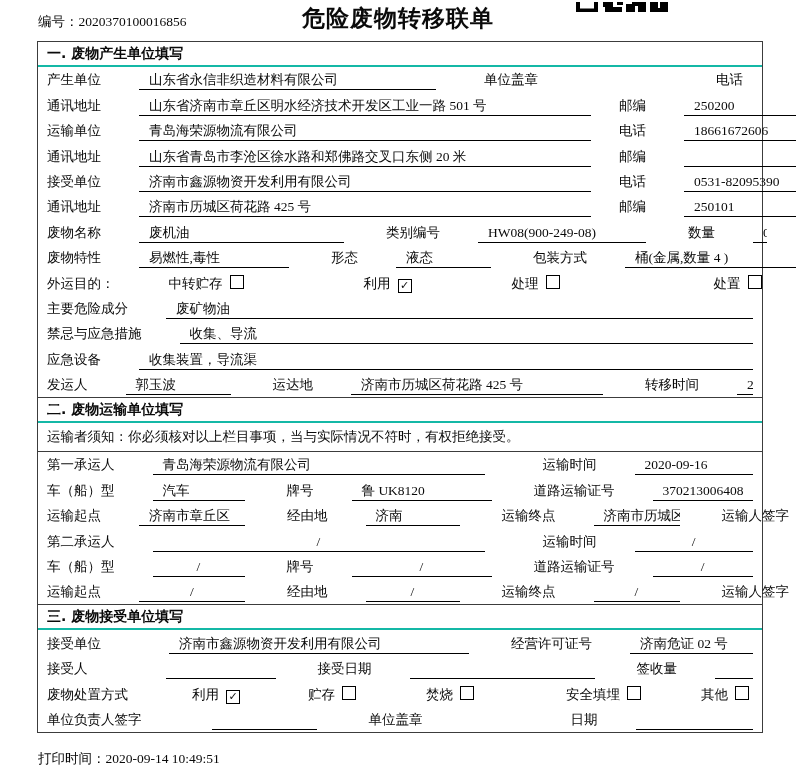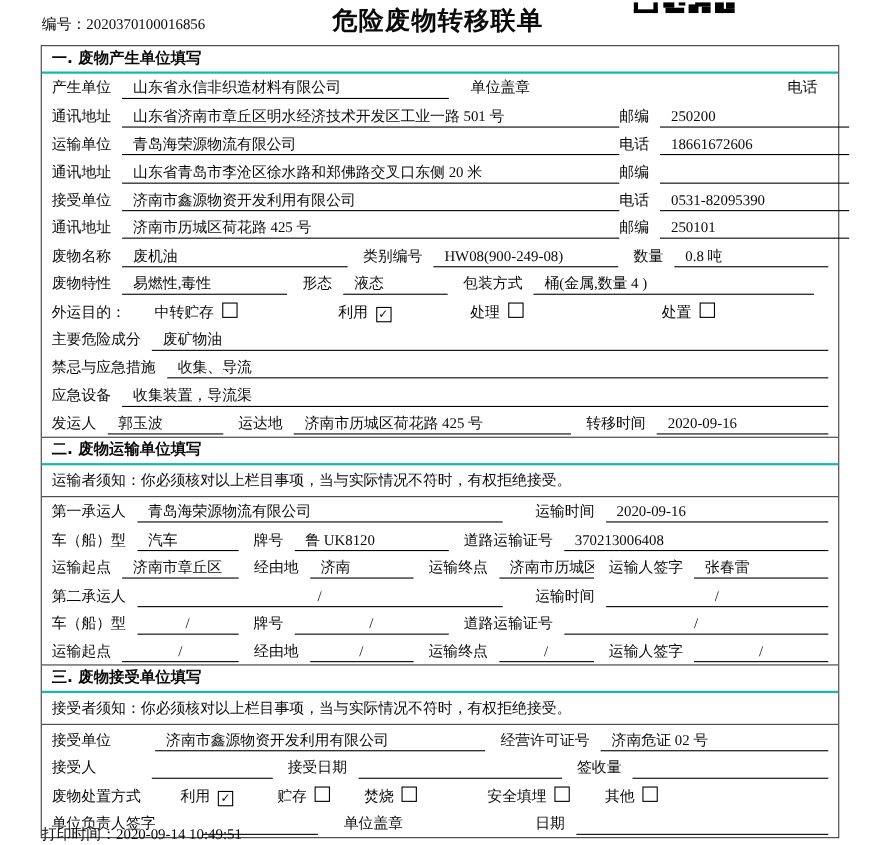--- a/index.html
+++ b/index.html
@@ -8,21 +8,21 @@
   .doc-header{position:relative;height:40px;}
   .serial{position:absolute;left:38px;top:13px;white-space:nowrap;}
   .doc-title{position:absolute;left:0;right:0;top:3px;margin:0;text-align:center;
         font-family:"DejaVu Sans","Liberation Sans",sans-serif;font-size:23px;font-weight:bold;letter-spacing:1px;}
   .qr-frag{position:absolute;left:576px;top:0;width:92px;height:10px;}
   .form-table{position:absolute;left:37px;top:41px;width:726px;border:1px solid #3c3c3c;background:#fff;box-sizing:border-box;}
   .sec-header{height:23px;line-height:23px;padding:0 9px;font-weight:bold;
         font-family:"DejaVu Sans","Liberation Sans",sans-serif;font-size:14px;border-bottom:2px solid #14b8a6;}
   .sec-header.mid{border-top:1px solid #3c3c3c;}
   .notice{height:28px;line-height:28px;padding:0 9px;border-bottom:1px solid #3c3c3c;white-space:nowrap;}
-  .row{display:flex;align-items:flex-end;padding:0 9px 2px 9px;height:25.4px;box-sizing:border-box;}
+  .row{display:flex;align-items:flex-end;padding:0 9px 2px 9px;height:25.4px;box-sizing:border-box;gap:28px;}
   .lbl{white-space:nowrap;margin-right:10px;height:21px;line-height:21px;flex:none;}
   .lbl.ml{margin-left:14px;}
   .u{border-bottom:1px solid #000;padding:0 4px 16px 10px;white-space:nowrap;overflow:hidden;
      height:21px;line-height:21px;box-sizing:border-box;flex:none;}
   .u.c{text-align:center;padding:0 4px;}
   .grow{flex:1 1 auto;}
   .mla{margin-left:auto;}
   .opt{white-space:nowrap;height:21px;line-height:21px;flex:none;}
   .cbx{display:inline-block;width:12px;height:12px;border:1px solid #000;line-height:12px;text-align:center;
        font-size:11px;vertical-align:-1px;margin-left:7px;font-family:"DejaVu Sans",sans-serif;box-sizing:content-box;}
@@ -201,21 +201,20 @@
       <span class="u c" style="width:106px">/</span>
       <span class="lbl ml">经由地</span>
       <span class="u c" style="width:94px">/</span>
       <span class="lbl ml">运输终点</span>
       <span class="u c" style="width:86px">/</span>
       <span class="lbl ml">运输人签字</span>
       <span class="u c grow">/</span>
     </div>
 
     <div class="sec-header mid">三. 废物接受单位填写</div>
-    <div class="notice">接受者须知：你必须核对以上栏目事项，当与实际情况不符时，有权拒绝接受。</div>
 
     <div class="row">
       <span class="lbl">接受单位</span>
       <span class="u" style="width:300px;margin-left:30px">济南市鑫源物资开发利用有限公司</span>
       <span class="lbl ml">经营许可证号</span>
       <span class="u grow">济南危证 02 号</span>
     </div>
 
     <div class="row">
       <span class="lbl">接受人</span>
@@ -223,21 +222,21 @@
       <span class="lbl ml">接受日期</span>
       <span class="u" style="width:185px"></span>
       <span class="lbl ml">签收量</span>
       <span class="u grow"></span>
     </div>
 
     <div class="row">
       <span class="lbl">废物处置方式</span>
       <span class="opt" style="margin-left:26px"><span>利用</span><span class="cbx">✓</span></span>
       <span class="opt" style="margin-left:40px"><span>贮存</span><span class="cbx"></span></span>
-      <span class="opt" style="margin-left:31px"><span>焚烧</span><span class="cbx"></span></span>
+      <span class="opt" style="margin-left:42px"><span>焚烧</span><span class="cbx"></span></span>
       <span class="opt" style="margin-left:64px"><span>安全填埋</span><span class="cbx"></span></span>
       <span class="opt" style="margin-left:32px"><span>其他</span><span class="cbx"></span></span>
     </div>
 
     <div class="row">
       <span class="lbl">单位负责人签字</span>
       <span class="u" style="width:105px;margin-left:32px"></span>
       <span class="lbl" style="margin-left:24px">单位盖章</span>
       <span class="lbl" style="margin-left:110px">日期</span>
       <span class="u grow"></span>

